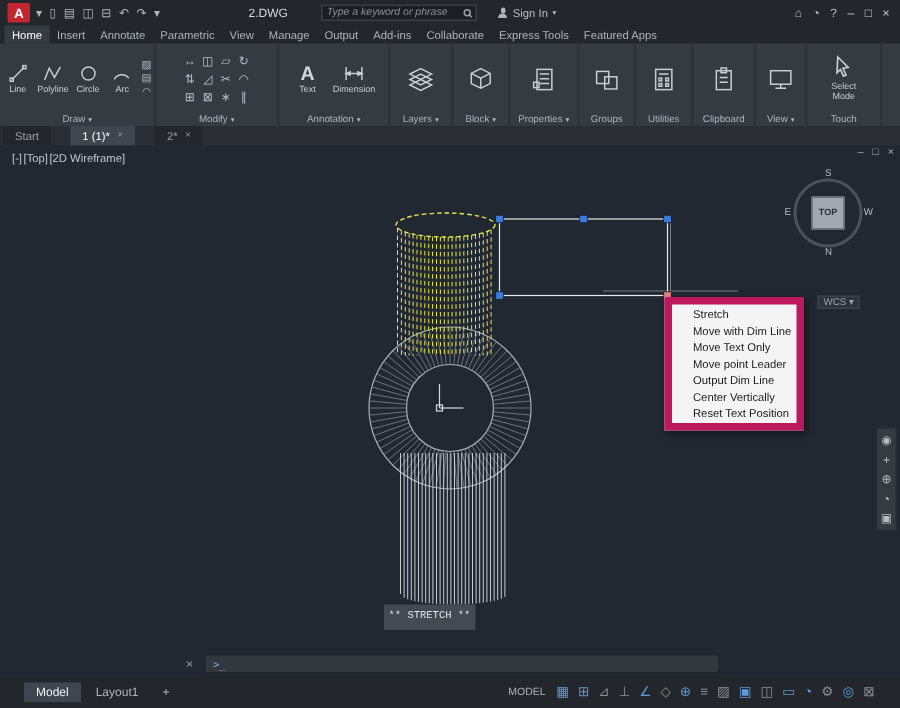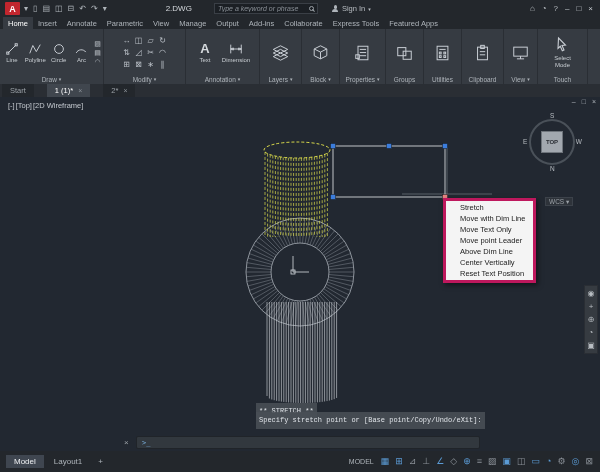--- a/index.html
+++ b/index.html
@@ -50,30 +50,30 @@
 #wire{position:absolute;left:0;top:0}
 .vpc{position:absolute;top:4px;left:8px;font-size:7.5px;color:#c2c7cd;display:flex;gap:1px}
 .cwin{position:absolute;top:1px;right:4px;font-size:7px;color:#aeb4ba;display:flex;gap:6px}
 .viewcube{position:absolute;top:17px;left:524px;width:56px;height:56px}
 .vc-ring{position:absolute;inset:5px;border:2px solid #4a5159;border-radius:50%}
 .vc-face{position:absolute;left:17px;top:17px;width:22px;height:22px;background:#a2a8af;color:#2a2e34;font-size:6px;font-weight:bold;display:flex;align-items:center;justify-content:center;border:1px solid #6f757c}
 .vc-l{position:absolute;font-size:6.5px;color:#b8bdc2}
 .vc-s{left:26px;top:-2px}.vc-n{left:26px;bottom:-2px}.vc-e{left:-1px;top:24px}.vc-w{right:-2px;top:24px}
 .wcs{position:absolute;top:100px;left:545px;height:9px;line-height:8px;padding:0 3px;font-size:6.5px;color:#9aa0a6;background:#2e333a;border:1px solid #3c424a}
 .navbar{position:absolute;top:188px;right:2px;width:14px;background:rgba(56,61,68,.9);border:1px solid #2a2e34;display:flex;flex-direction:column;align-items:center;gap:4px;padding:3px 0;font-size:8px;color:#b8bdc2}
-.ctxmenu{position:absolute;left:443px;top:101px;width:93px;background:#f4f4f4;border:3px solid #be185d;box-shadow:2px 2px 5px rgba(0,0,0,.5);padding:1px;font-size:7.5px;color:#1b1b1b}
+.ctxmenu{position:absolute;left:443px;top:101px;width:93px;background:#f4f4f4;border:5px solid #be185d;box-shadow:2px 2px 5px rgba(0,0,0,.5);padding:1px;font-size:7.5px;color:#1b1b1b}
 .cmi{padding:1px 4px 1px 13px;line-height:9px;white-space:nowrap}
 .badge,.promptline{position:absolute;font-family:Liberation Mono, monospace;font-size:7px;line-height:9px;color:#dfe3e8;background:rgba(73,78,85,.88);padding:4px 3px;white-space:nowrap}
 .cmdclose{position:absolute;left:124px;top:341px;font-size:8px;color:#9aa0a6}
 .cmdbar{position:absolute;left:136px;top:339px;width:344px;height:13px;background:rgba(52,57,63,.95);border:1px solid #202429;border-radius:2px;display:flex;align-items:center;gap:4px;padding:0 5px}
 .cmdsym{font-size:7px;color:#7ab0dd;font-family:"DejaVu Sans Mono",monospace}
 .cmdbar input{flex:1;background:transparent;border:none;outline:none;color:#c8cdd2;font-size:7.5px;font-family:inherit}
 .cmdbar input::placeholder{color:#8a9097}
 
-.statusbar{height:21px;background:#23272c;display:flex;align-items:center;padding:0 6px;gap:4px;font-size:8px;color:#aeb4ba}
+.statusbar{height:21px;background:#23272c;display:flex;align-items:center;padding:0 16px;gap:4px;font-size:8px;color:#aeb4ba}
 .mtab{background:#3f4650;color:#eef0f2;padding:2px 8px}
 .ltab{padding:2px 6px}
 .sb-right{margin-left:auto;display:flex;align-items:center;gap:4px}
 .sb-label{font-size:7px;color:#aeb4ba;margin-right:2px}
 .sico{font-size:9px;line-height:1;padding:0 1px}
 .sico.on{color:#5b9bd5}
 .sico.off{color:#8a9097}
 </style>
 </head>
 <body>
@@ -531,33 +531,32 @@
 
   <div class="navbar">
     <span>◉</span>
     <span>+</span>
     <span>⊕</span>
     <span>◔</span>
     <span>▣</span>
   </div>
 
   <div class="badge" style="left:256px;top:306px">** STRETCH **</div>
-  <div class="promptline" style="left:256px;top:315px">Specify stretch point or [Base point/Copy/Undo/eXit]:</div>
 
   <span class="cmdclose">×</span>
   <div class="cmdbar">
     <span class="cmdsym">&gt;_</span>
   </div>
 
   <div class="ctxmenu">
     <div class="cmi">Stretch</div>
     <div class="cmi">Move with Dim Line</div>
     <div class="cmi">Move Text Only</div>
     <div class="cmi">Move point Leader</div>
-    <div class="cmi">Above Dim Line</div>
+    <div class="cmi">Output Dim Line</div>
     <div class="cmi">Center Vertically</div>
     <div class="cmi">Reset Text Position</div>
   </div>
 </div>
 
 <div class="statusbar">
   <div class="mtab">Model</div>
   <div class="ltab">Layout1</div>
   <div class="ltab">+</div>
   <div class="sb-right">

